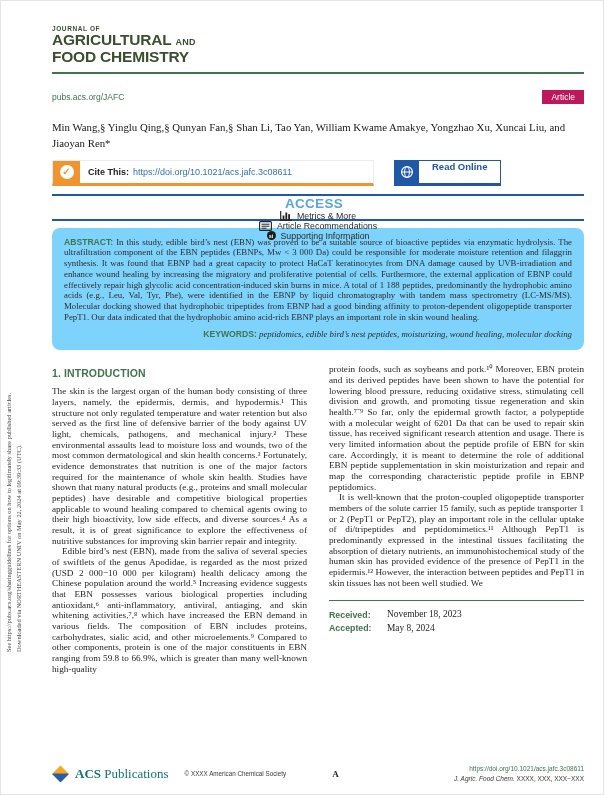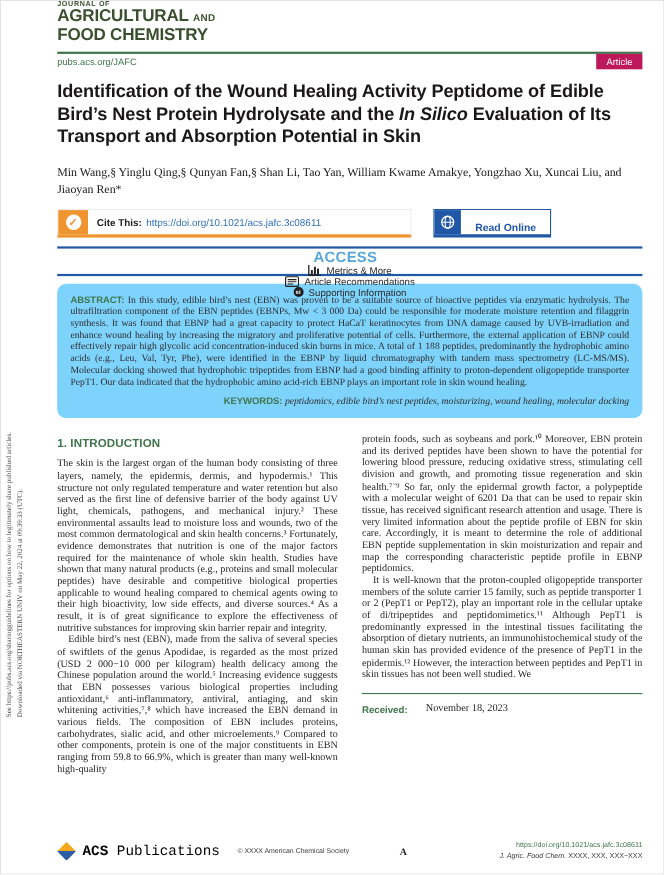--- a/index.html
+++ b/index.html
@@ -7,46 +7,46 @@
        font-family:"Liberation Serif",serif;color:#262223;overflow:hidden;}
   .edge{position:absolute;left:0;top:0;width:604px;height:795px;box-shadow:inset 0 0 0 1px #e4e4e4;pointer-events:none;}
 
   
   .side-note{position:absolute;top:652px;left:4px;transform:rotate(-90deg);
              transform-origin:0 0;width:525px;font-size:6.4px;line-height:1.5;color:#4a4a4a;}
 
   .main{position:absolute;left:52px;top:0;width:532px;}
 
   
-  .logo{color:#3a4f2e;font-family:"Liberation Sans",sans-serif;}
+  .logo{margin-top:25px;color:#3a4f2e;font-family:"Liberation Sans",sans-serif;}
   .logo .small{font-size:6.5px;font-weight:bold;letter-spacing:.6px;}
   .logo .big{font-size:15.5px;font-weight:bold;line-height:1.08;letter-spacing:-.2px;}
   .logo .and{font-size:9px;letter-spacing:.3px;}
   .header-rule{border-top:2px solid #41754d;margin-top:7px;}
-  .header-row{display:flex;justify-content:space-between;align-items:center;margin-top:0;}
+  .header-row{display:flex;justify-content:space-between;align-items:center;margin-top:16px;}
   .site-link{color:#41754d;font-family:"Liberation Sans",sans-serif;font-size:8.5px;}
   .badge{background:#be185d;color:#fff;font-family:"Liberation Sans",sans-serif;
          font-size:8.5px;padding:1.5px 9px 2.5px;}
 
   .title{margin-top:10px;font-family:"Liberation Sans",sans-serif;font-weight:bold;
          font-size:16.5px;line-height:1.23;color:#191718;letter-spacing:-.1px;}
   .title .it{font-style:italic;}
   .authors{margin-top:16px;font-size:10.8px;line-height:1.4;color:#191718;width:524px;}
 
   
   .cite-row{margin-top:9px;display:flex;align-items:stretch;gap:20px;height:26px;}
   .cite-box{display:flex;align-items:center;width:320px;background:#fff;
             border:1px solid #ececec;border-bottom:3px solid #f0942f;}
   .cite-icon{width:27px;align-self:stretch;background:#f0942f;display:flex;align-items:center;justify-content:center;}
   .cite-icon .circ{width:14px;height:14px;background:#fff;border-radius:50%;color:#f0942f;
                    font-size:10px;font-weight:bold;display:flex;align-items:center;justify-content:center;
                    font-family:"Liberation Sans",sans-serif;}
   .cite-label{font-family:"Liberation Sans",sans-serif;font-weight:bold;font-size:9px;margin:0 4px 0 8px;color:#222;}
   .cite-doi{font-family:"Liberation Sans",sans-serif;font-size:9px;color:#3272b8;}
-  .read-box{display:flex;align-items:flex-end;background:#fff;
+  .read-box{display:flex;align-items:flex-start;background:#fff;
             border:1px solid #2057a7;border-bottom:3px solid #2057a7;}
   .read-icon{width:24px;align-self:stretch;background:#2057a7;display:flex;align-items:center;justify-content:center;}
   .read-label{color:#2057a7;font-weight:bold;font-family:"Liberation Sans",sans-serif;
               font-size:9.5px;padding:0 13px;}
 
   
   .access-bar{margin-top:8px;border-top:2.5px solid #2057a7;border-bottom:2.5px solid #2057a7;
               display:flex;align-items:center;height:23px;
               font-family:"Liberation Sans",sans-serif;font-size:8.8px;color:#2a2a2a;flex-direction:column;}
   .access-word{color:#58a7d9;font-size:13.5px;font-weight:bold;letter-spacing:.3px;margin-right:8px;}
@@ -73,21 +73,21 @@
   .dates{margin-top:7px;font-size:9.4px;}
   .dates .row{display:flex;line-height:1.45;}
   .dates .lab{color:#41754d;font-weight:bold;font-family:"Liberation Sans",sans-serif;
               width:58px;font-size:8.8px;padding-top:.5px;}
 
   
   .footer{position:absolute;left:52px;right:20px;bottom:11px;display:flex;align-items:center;}
   .acs-diamond{width:17px;height:17px;margin-right:6px;
                background:linear-gradient(to bottom,#f5a81c 48%,#2a5ca8 52%);
                clip-path:polygon(50% 0,100% 50%,50% 100%,0 50%);}
-  .acs-name{color:#000000;font-family:Liberation Mono, monospace;font-size:13px;text-align:center;}
+  .acs-name{color:#0f766e;font-family:Liberation Serif, serif;font-size:13px;text-align:center;}
   .acs-name b{font-weight:bold;}
   .copyright{font-size:6.3px;margin-left:16px;font-family:"Liberation Sans",sans-serif;color:#3a3a3a;}
   .page-letter{font-size:9px;font-weight:bold;margin-left:46px;color:#222;}
   .doi-block{margin-left:auto;text-align:right;font-size:6.5px;line-height:1.55;
              font-family:"Liberation Sans",sans-serif;}
   .doi-link{color:#41754d;}
   .jcite{color:#3a3a3a;}
   .jcite .it{font-style:italic;}
 </style>
 </head>
@@ -107,21 +107,20 @@
     <div class="big"><span>AGRICULTURAL</span> <span class="and">AND</span></div>
     <div class="big">FOOD CHEMISTRY</div>
   </div>
 
   <div class="header-rule"></div>
   <div class="header-row">
     <span class="site-link">pubs.acs.org/JAFC</span>
     <span class="badge">Article</span>
   </div>
 
-  <div class="title"><span>Identification of the Wound Healing Activity Peptidome of Edible Bird’s Nest Protein Hydrolysate and the </span><span class="it">In Silico</span><span> Evaluation of Its Transport and Absorption Potential in Skin</span></div>
   <div class="authors">Min Wang,§ Yinglu Qing,§ Qunyan Fan,§ Shan Li, Tao Yan, William Kwame Amakye, Yongzhao Xu, Xuncai Liu, and Jiaoyan Ren*</div>
 
   <div class="cite-row">
     <div class="cite-box">
       <div class="cite-icon">
         <div class="circ">✓</div>
       </div>
       <span class="cite-label">Cite This:</span>
       <span class="cite-doi">https://doi.org/10.1021/acs.jafc.3c08611</span>
     </div>
@@ -180,20 +179,24 @@
     </div>
     <div class="col">
       <p>protein foods, such as soybeans and pork.¹⁰ Moreover, EBN protein and its derived peptides have been shown to have the potential for lowering blood pressure, reducing oxidative stress, stimulating cell division and growth, and promoting tissue regeneration and skin health.⁷⁻⁹ So far, only the epidermal growth factor, a polypeptide with a molecular weight of 6201 Da that can be used to repair skin tissue, has received significant research attention and usage. There is very limited information about the peptide profile of EBN for skin care. Accordingly, it is meant to determine the role of additional EBN peptide supplementation in skin moisturization and repair and map the corresponding characteristic peptide profile in EBNP peptidomics.</p>
       <p class="indent">It is well-known that the proton-coupled oligopeptide transporter members of the solute carrier 15 family, such as peptide transporter 1 or 2 (PepT1 or PepT2), play an important role in the cellular uptake of di/tripeptides and peptidomimetics.¹¹ Although PepT1 is predominantly expressed in the intestinal tissues facilitating the absorption of dietary nutrients, an immunohistochemical study of the human skin has provided evidence of the presence of PepT1 in the epidermis.¹² However, the interaction between peptides and PepT1 in skin tissues has not been well studied. We</p>
       <div class="dates-rule"></div>
       <div class="dates">
         <div class="row">
           <span class="lab">Received:</span>
           <span>November 18, 2023</span>
         </div>
+        <div class="row">
+          <span class="lab">Accepted:</span>
+          <span>May 8, 2024</span>
+        </div>
       </div>
     </div>
   </div>
 </div>
 
 <div class="footer">
   <div class="acs-diamond"></div>
   <span class="acs-name"><b>ACS</b><span> Publications</span></span>
   <span class="copyright">© XXXX American Chemical Society</span>
   <span class="page-letter">A</span>

